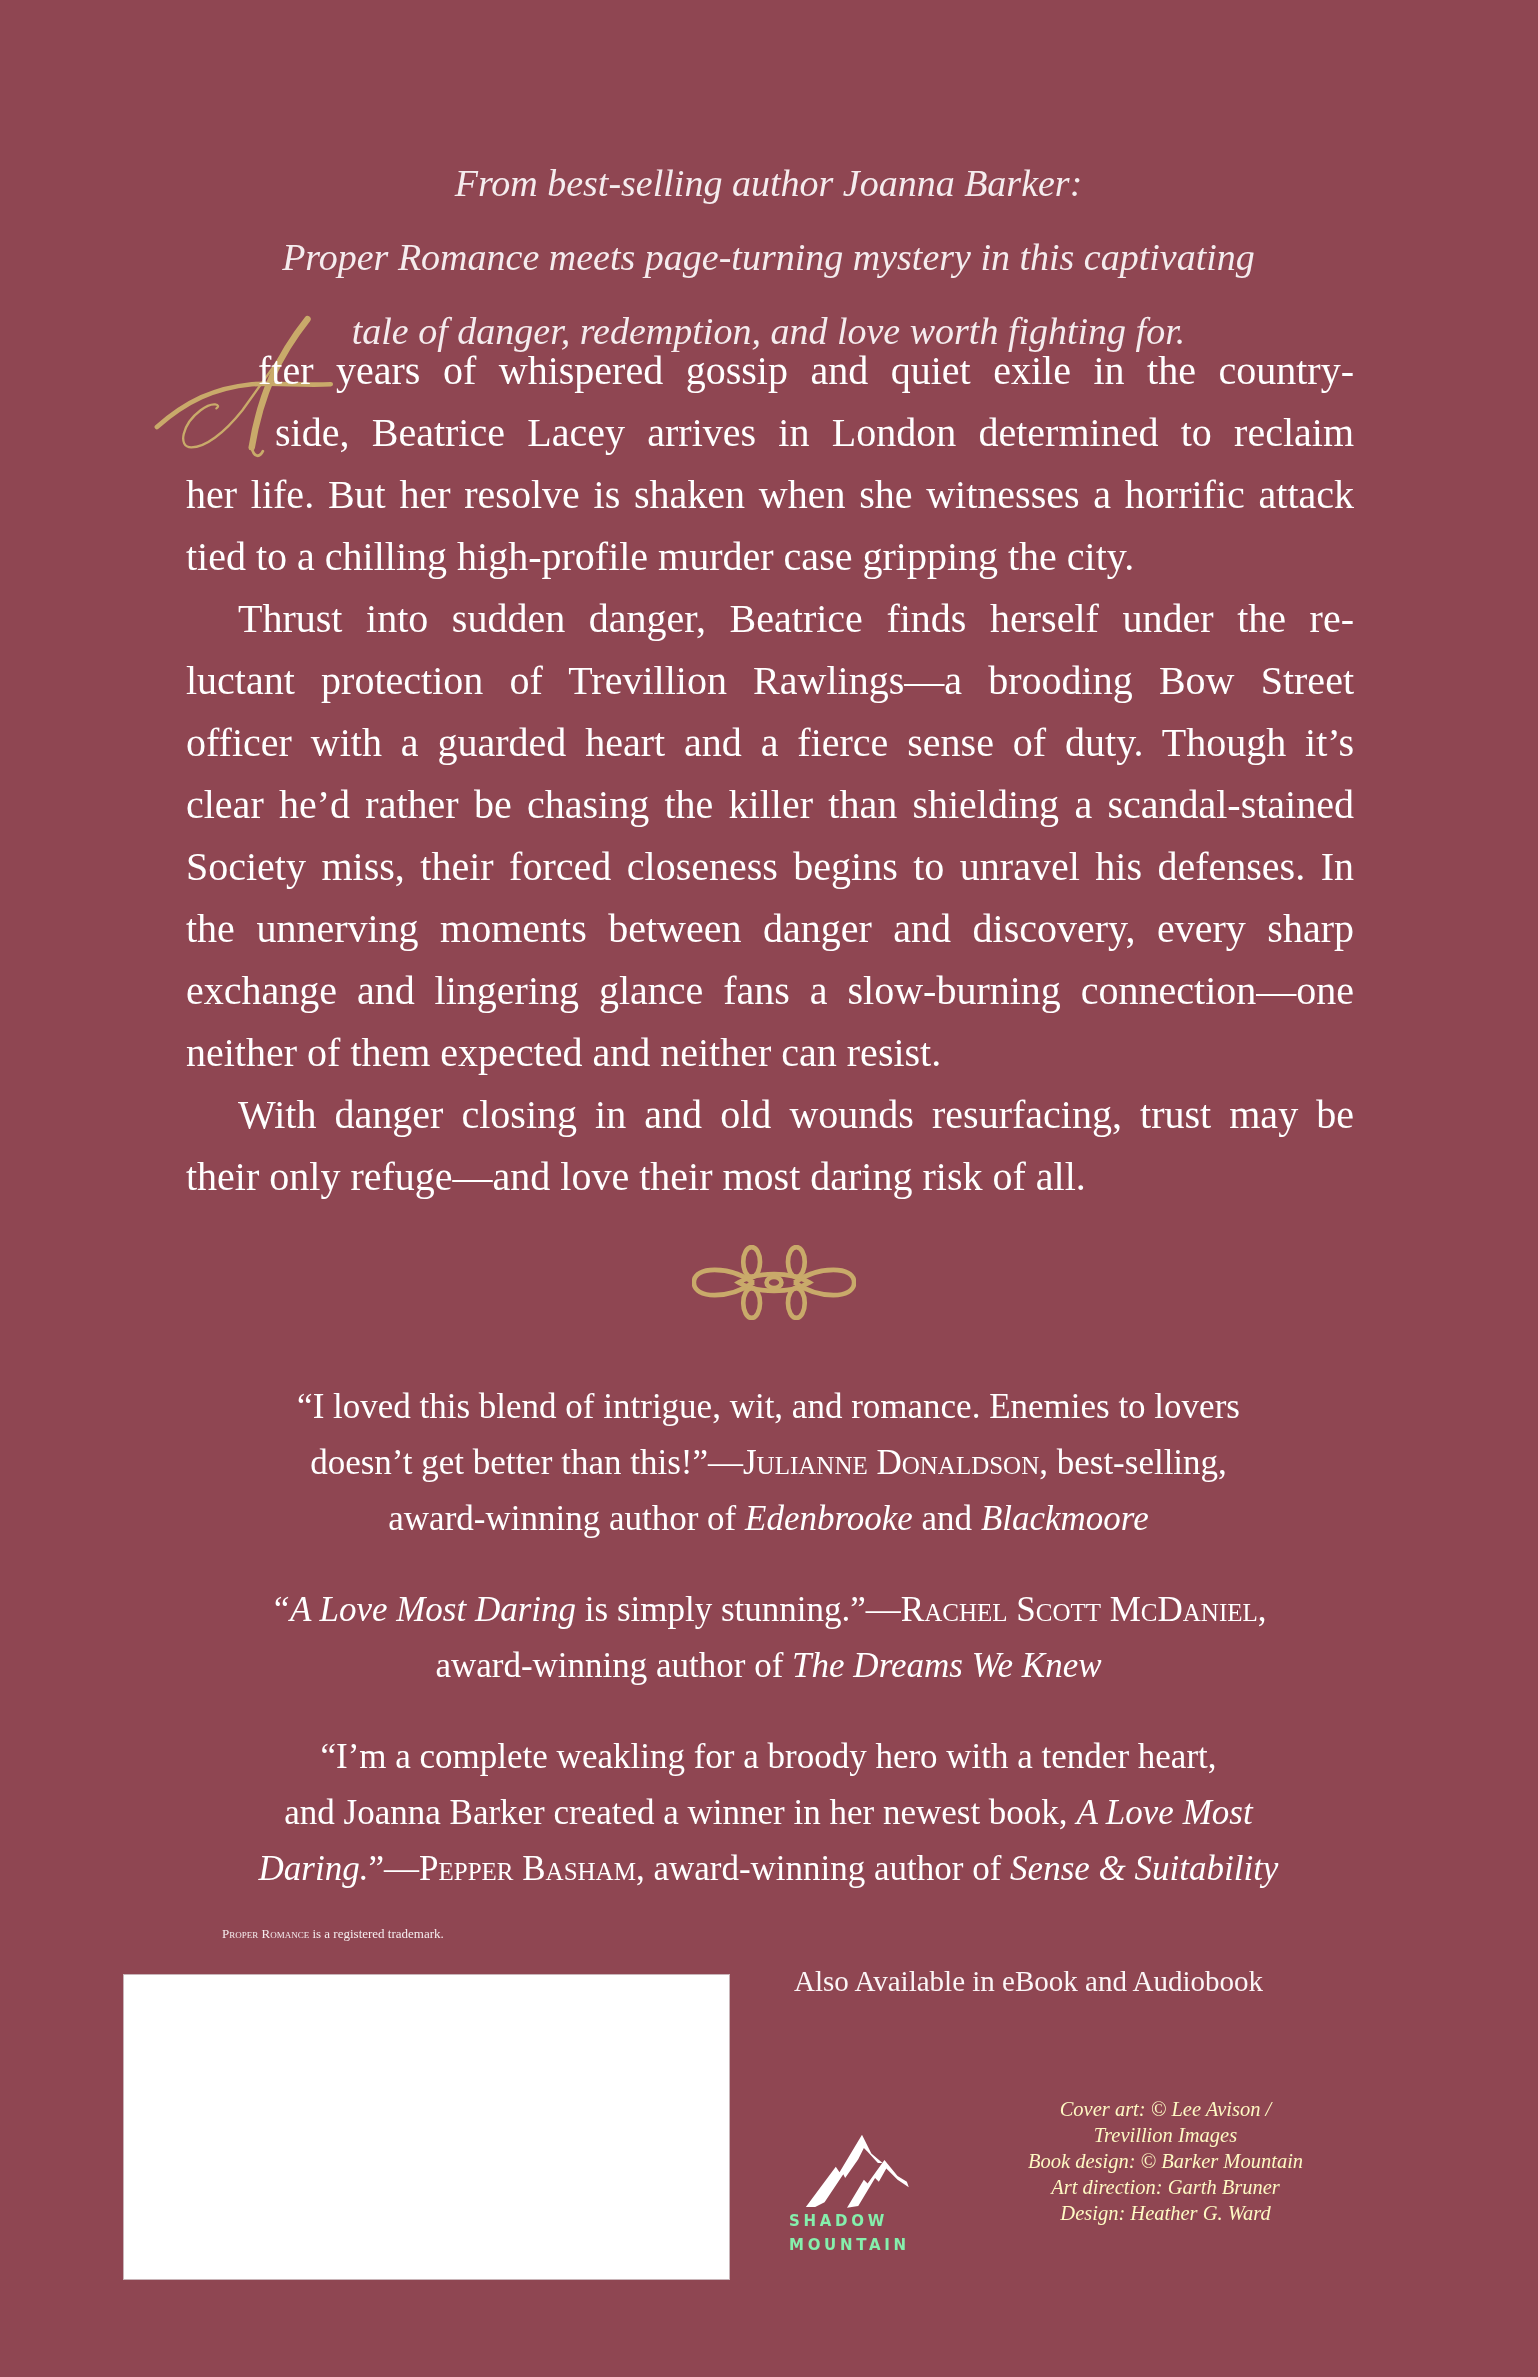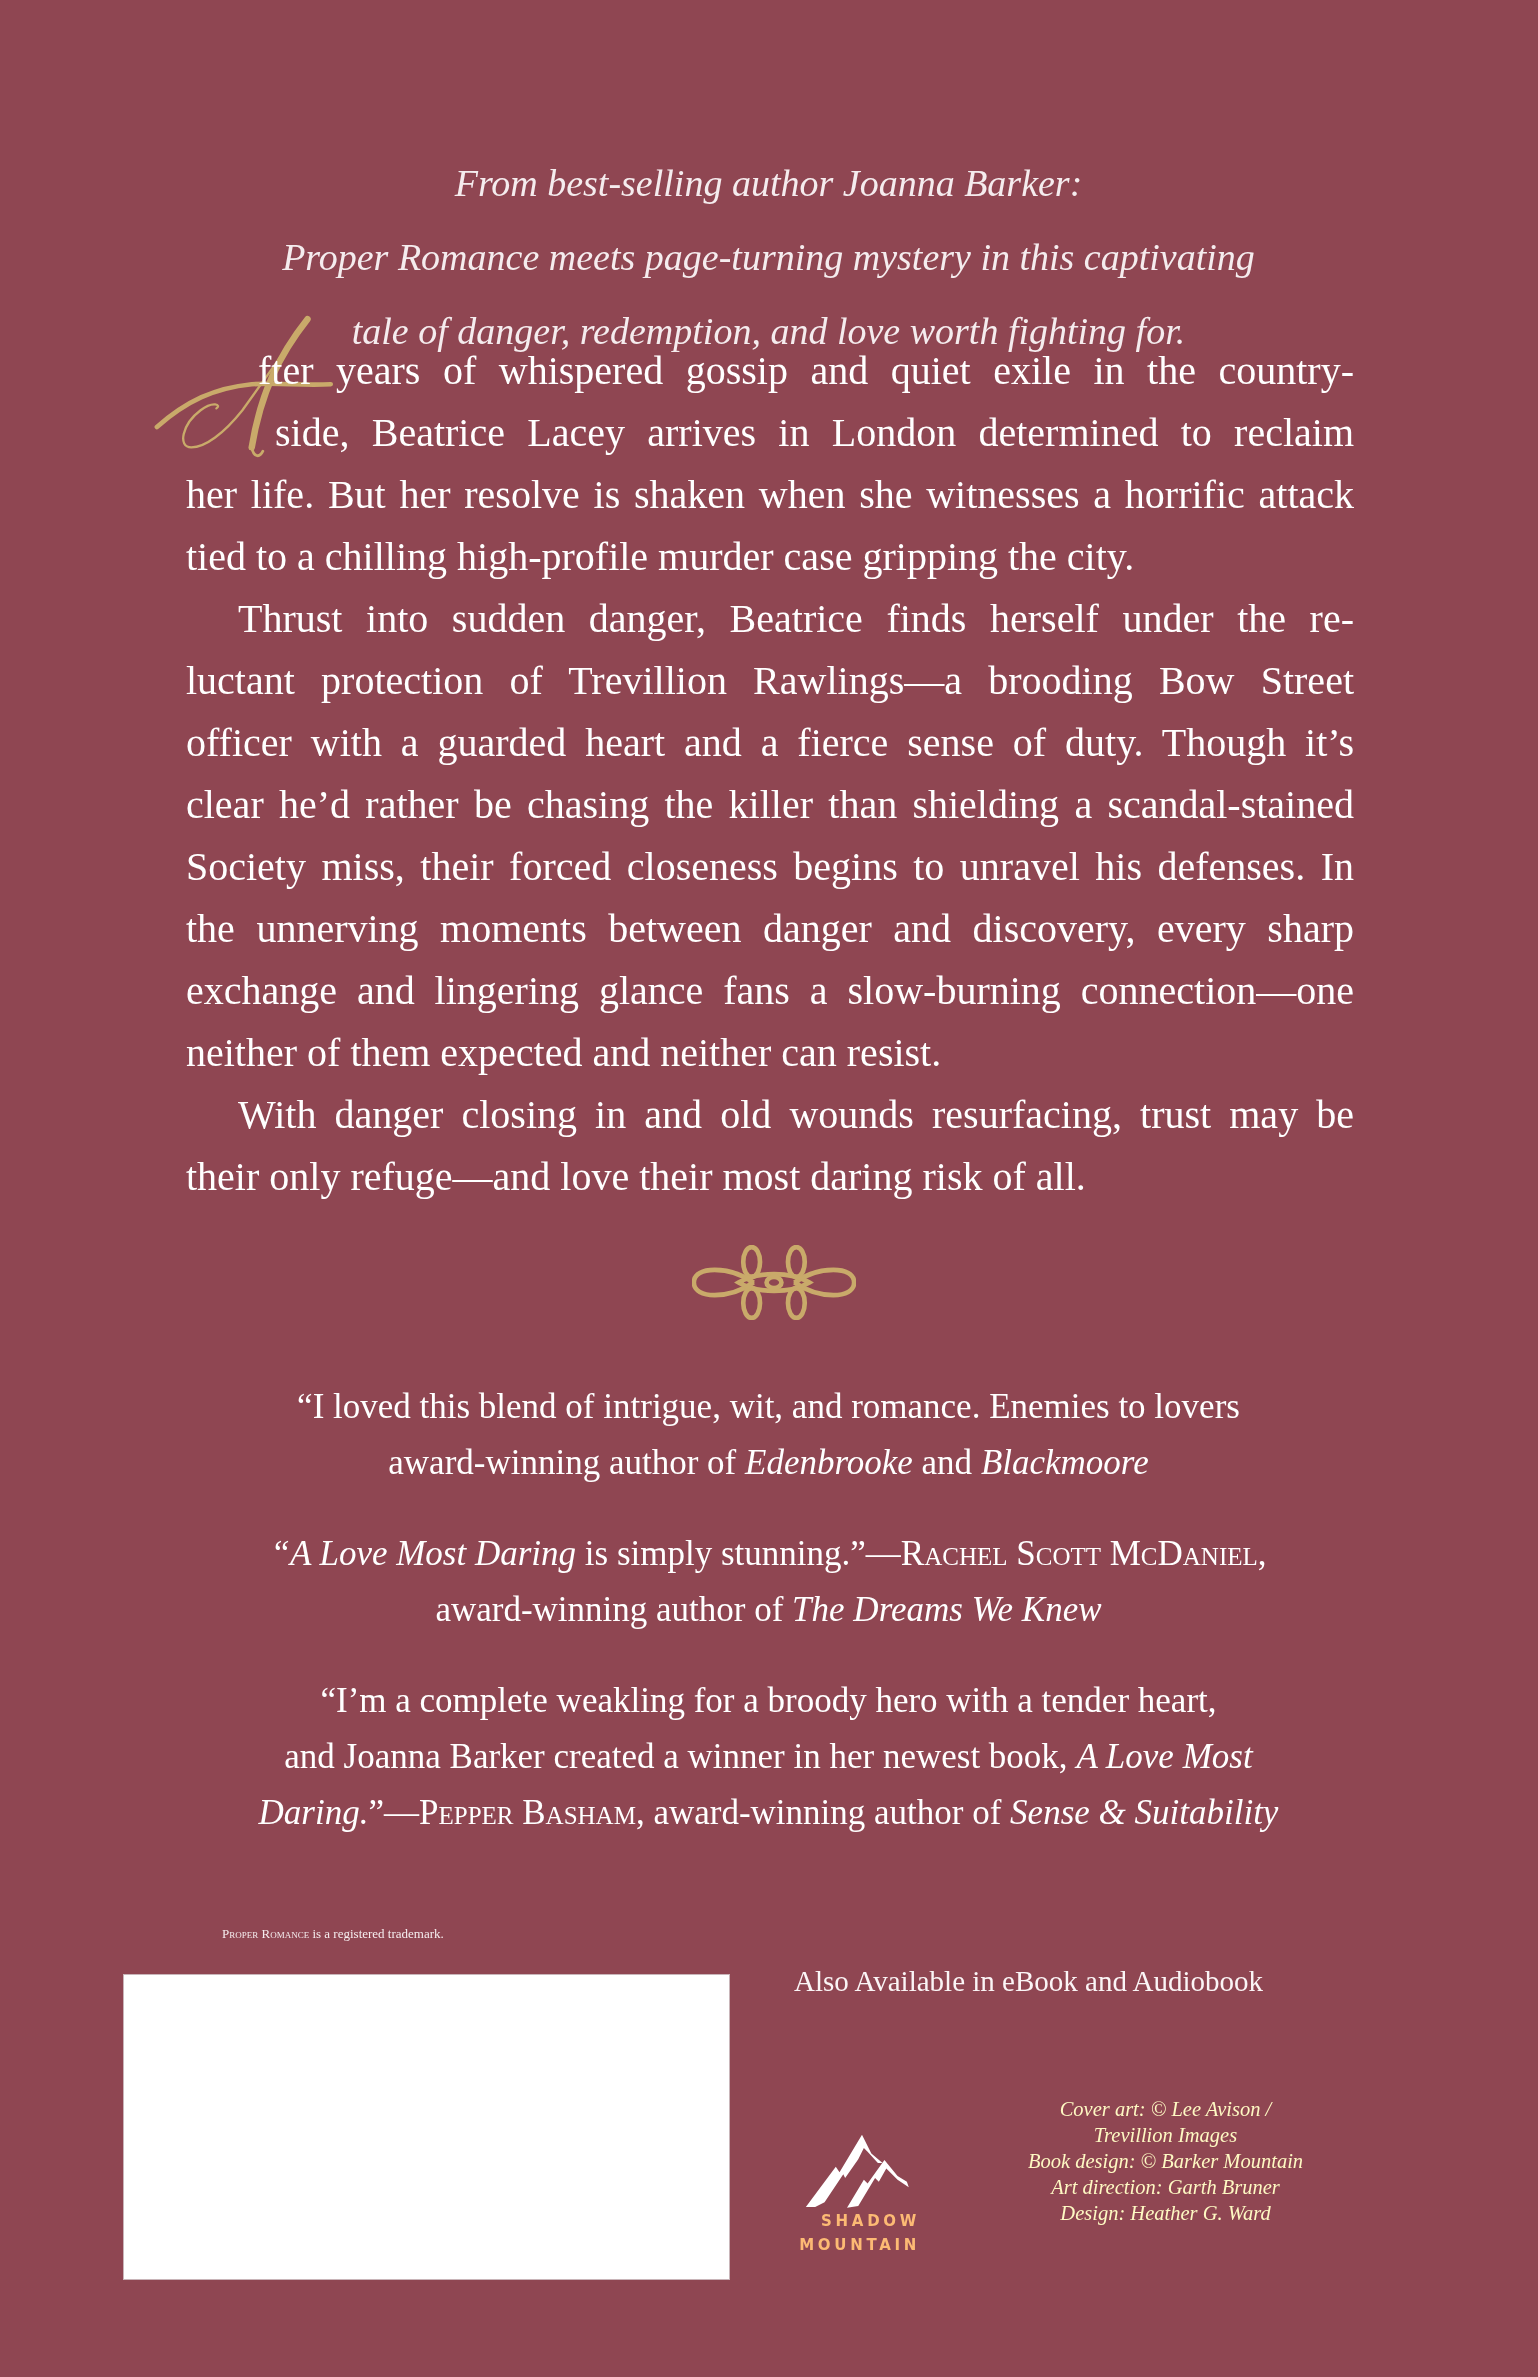--- a/index.html
+++ b/index.html
@@ -43,23 +43,23 @@
   }
   .barcode-box {
     left: 123px; top: 1974px; width: 605px; height: 304px;
     background: #FFFFFF; border: 0.9px solid #c9b5b9;
   }
   .also {
     left: 794px; top: 1965px; font-size: 29px; white-space: nowrap; color: #FBF5F6;
   }
   .logo { left: 789px; top: 2118px; width: 131px; height: 131px; }
   .logo-text {
-    left: 789px; top: 2209px; width: 131px; text-align: right;
+    left: 789px; top: 2209px; width: 131px; text-align: left;
     font-family: "DejaVu Sans", sans-serif; font-weight: bold;
-    font-size: 15px; letter-spacing: 3.7px; line-height: 24px; color: #fdba74;
+    font-size: 15px; letter-spacing: 3.7px; line-height: 24px; color: #86efac;
   }
   .credits {
     left: 951px; top: 2096px; width: 429px;
     text-align: center; font-style: italic; font-size: 20.5px; line-height: 26px; color: #fef9c3;
   }
   .credits div { white-space: nowrap; }
 </style>
 </head>
 <body>
 
@@ -112,20 +112,21 @@
     <path d="M 50 40 C 70 28, 106 28, 126 40 C 106 52, 70 52, 50 40 Z"></path>
     <ellipse cx="88" cy="40" rx="8" ry="6"></ellipse>
   </g>
   <circle cx="64" cy="40" r="3" fill="#C9AA6A"></circle>
   <circle cx="112" cy="40" r="3" fill="#C9AA6A"></circle>
 </svg>
 
 <div class="abs reviews">
   <div class="review">
     <div class="line"><span>“I loved this blend of intrigue, wit, and romance. Enemies to lovers</span></div>
+    <div class="line"><span>doesn’t get better than this!”—</span><span class="sc">Julianne Donaldson</span><span>, best-selling,</span></div>
     <div class="line"><span>award-winning author of </span><span class="it">Edenbrooke</span><span> and </span><span class="it">Blackmoore</span></div>
   </div>
   <div class="review">
     <div class="line"><span class="it">“</span><span class="it">A Love Most Daring</span><span> is simply stunning.”—</span><span class="sc">Rachel Scott McDaniel</span><span>,</span></div>
     <div class="line"><span>award-winning author of </span><span class="it">The Dreams We Knew</span></div>
   </div>
   <div class="review">
     <div class="line"><span>“I’m a complete weakling for a broody hero with a tender heart,</span></div>
     <div class="line"><span>and Joanna Barker created a winner in her newest book, </span><span class="it">A Love Most</span></div>
     <div class="line"><span class="it">Daring.</span><span>”—</span><span class="sc">Pepper Basham</span><span>, award-winning author of </span><span class="it">Sense &amp; Suitability</span></div>

